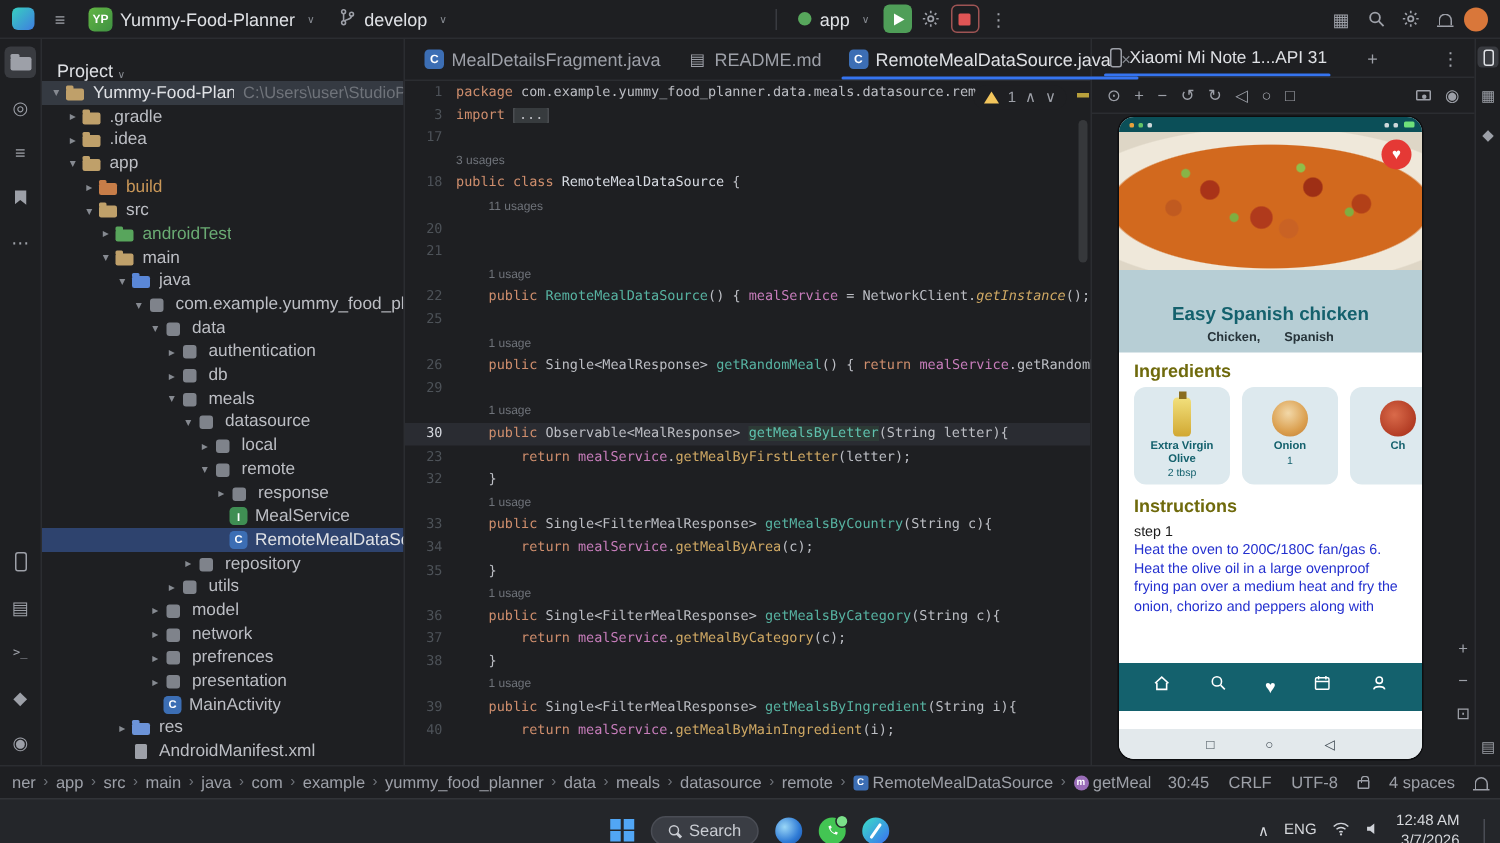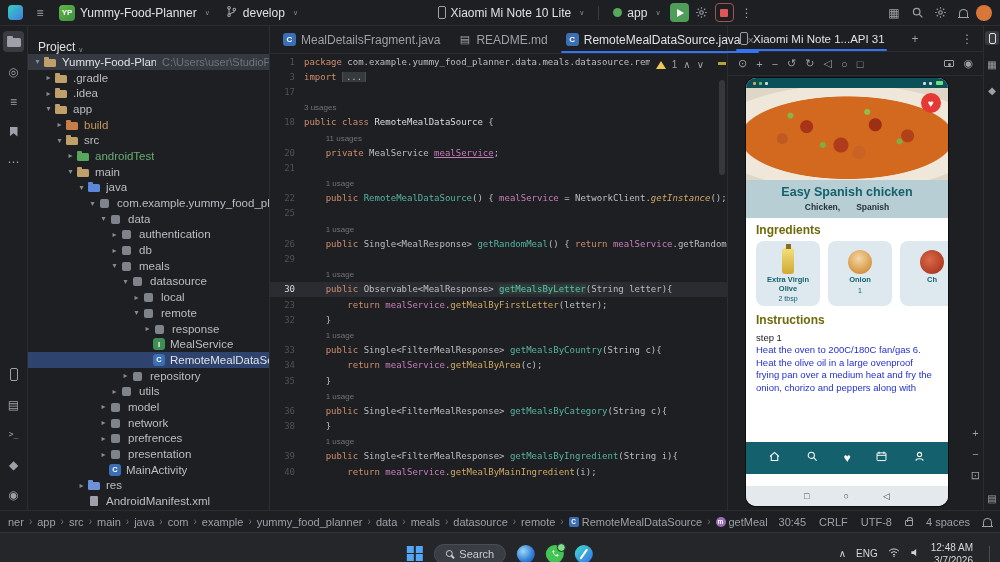--- a/index.html
+++ b/index.html
@@ -99,21 +99,21 @@
  radial-gradient(circle at 60% 26%,#8fbf4a 0 2.5px,transparent 3.5px),
  radial-gradient(circle at 76% 58%,#7fae41 0 2.5px,transparent 3.5px),
  radial-gradient(circle at 30% 42%,#a93318 0 6px,transparent 7px),
  radial-gradient(circle at 47% 62%,#b03a1c 0 7px,transparent 8px),
  radial-gradient(circle at 64% 40%,#9e2f15 0 6px,transparent 7px),
  radial-gradient(circle at 80% 52%,#b24018 0 6px,transparent 7px),
  radial-gradient(circle at 18% 55%,#c05a20 0 5px,transparent 6px),
  radial-gradient(circle at 56% 70%,#c96224 0 6px,transparent 7px),
  radial-gradient(ellipse 92% 78% at 50% 54%,#d2691e 0 57%,#efe8da 58% 73%,#ded6c6 74%)}
 .s-heart{position:absolute;top:5px;right:7px;width:20px;height:20px;border-radius:50%;background:#e53935;color:#fff;font-size:10px;display:flex;align-items:center;justify-content:center}
-.s-titlebox{flex:none;background:#b7ced5;padding:5px 8px 6px;text-align:center}
+.s-titlebox{flex:none;background:#b7ced5;padding:22px 8px 6px;text-align:center}
 .s-title{color:#14616d;font-weight:bold;font-size:12.5px}
 .s-tags{margin-top:3px;font-size:8.5px;color:#27343a;display:flex;justify-content:center;gap:16px;font-weight:bold}
 .s-white{flex:1;overflow:hidden;padding-top:2px}
 .s-h{color:#6f6a0c;font-weight:bold;font-size:12px;padding:3px 10px 1px}
 .cards{display:flex;gap:8px;padding:3px 16px 4px 10px;overflow:hidden}
 .card{width:64px;flex:none;background:#dde9ee;border-radius:8px;padding:5px 3px 4px;display:flex;flex-direction:column;align-items:center;gap:2px}
 .cimg{height:28px;display:flex;align-items:flex-end;justify-content:center}
 .ci-oil{width:12px;height:26px;border-radius:3px;background:linear-gradient(#f2e07c,#d1a832);position:relative}
 .ci-oil::before{content:"";position:absolute;top:-4px;left:3.5px;width:5px;height:5px;background:#8a6d1f}
 .ci-onion{width:24px;height:24px;border-radius:50%;background:radial-gradient(circle at 45% 35%,#f2d8a8,#dba050 60%,#c17c33)}
@@ -181,25 +181,20 @@
               <circle cx="5" cy="3.5" r="1.6"></circle>
               <circle cx="5" cy="12.5" r="1.6"></circle>
               <circle cx="11.5" cy="5.5" r="1.6"></circle>
               <path d="M5 5v6M11.5 7c0 3-4 2.5-5.5 4"></path>
             </g>
           </svg></span>
       <span>develop</span>
       <span class="chev">∨</span>
     </div>
     <span class="spacer"></span>
-    <div class="tb-btn">
-      <span class="phic"></span>
-      <span>Xiaomi Mi Note 10 Lite</span>
-      <span class="chev">∨</span>
-    </div>
     <span class="vdiv"></span>
     <div class="tb-btn">
       <span class="runcfg-dot"></span>
       <span>app</span>
       <span class="chev">∨</span>
     </div>
     <span class="runbtn">
         <span class="tri"></span>
       </span>
     <span class="tbic">
@@ -448,21 +443,20 @@
             <div class="line">
               <span class="ln">18</span>
               <span class="lc"><span class="tk-kw">public class </span><span class="tk-cls">RemoteMealDataSource</span><span class="tk-pl"> {</span></span>
             </div>
             <div class="line">
               <span class="ln"></span>
               <span class="lc"><span class="hint" style="padding-left: 21.68px;">11 usages</span></span>
             </div>
             <div class="line">
               <span class="ln">20</span>
-              <span class="lc"><span class="tk-pl">    </span><span class="tk-kw">private </span><span class="tk-pl">MealService </span><span class="tk-fieldu">mealService</span><span class="tk-pl">;</span></span>
             </div>
             <div class="line">
               <span class="ln">21</span>
               <span class="lc"></span>
             </div>
             <div class="line">
               <span class="ln"></span>
               <span class="lc"><span class="hint" style="padding-left: 21.68px;">1 usage</span></span>
             </div>
             <div class="line">
@@ -517,20 +511,24 @@
               <span class="ln">35</span>
               <span class="lc"><span class="tk-pl">    }</span></span>
             </div>
             <div class="line">
               <span class="ln"></span>
               <span class="lc"><span class="hint" style="padding-left: 21.68px;">1 usage</span></span>
             </div>
             <div class="line">
               <span class="ln">36</span>
               <span class="lc"><span class="tk-pl">    </span><span class="tk-kw">public </span><span class="tk-pl">Single&lt;FilterMealResponse&gt; </span><span class="tk-decl">getMealsByCategory</span><span class="tk-pl">(String c){</span></span>
+            </div>
+            <div class="line">
+              <span class="ln">37</span>
+              <span class="lc"><span class="tk-pl">        </span><span class="tk-kw">return </span><span class="tk-field">mealService</span><span class="tk-pl">.</span><span class="tk-call">getMealByCategory</span><span class="tk-pl">(c);</span></span>
             </div>
             <div class="line">
               <span class="ln">38</span>
               <span class="lc"><span class="tk-pl">    }</span></span>
             </div>
             <div class="line">
               <span class="ln"></span>
               <span class="lc"><span class="hint" style="padding-left: 21.68px;">1 usage</span></span>
             </div>
             <div class="line">

